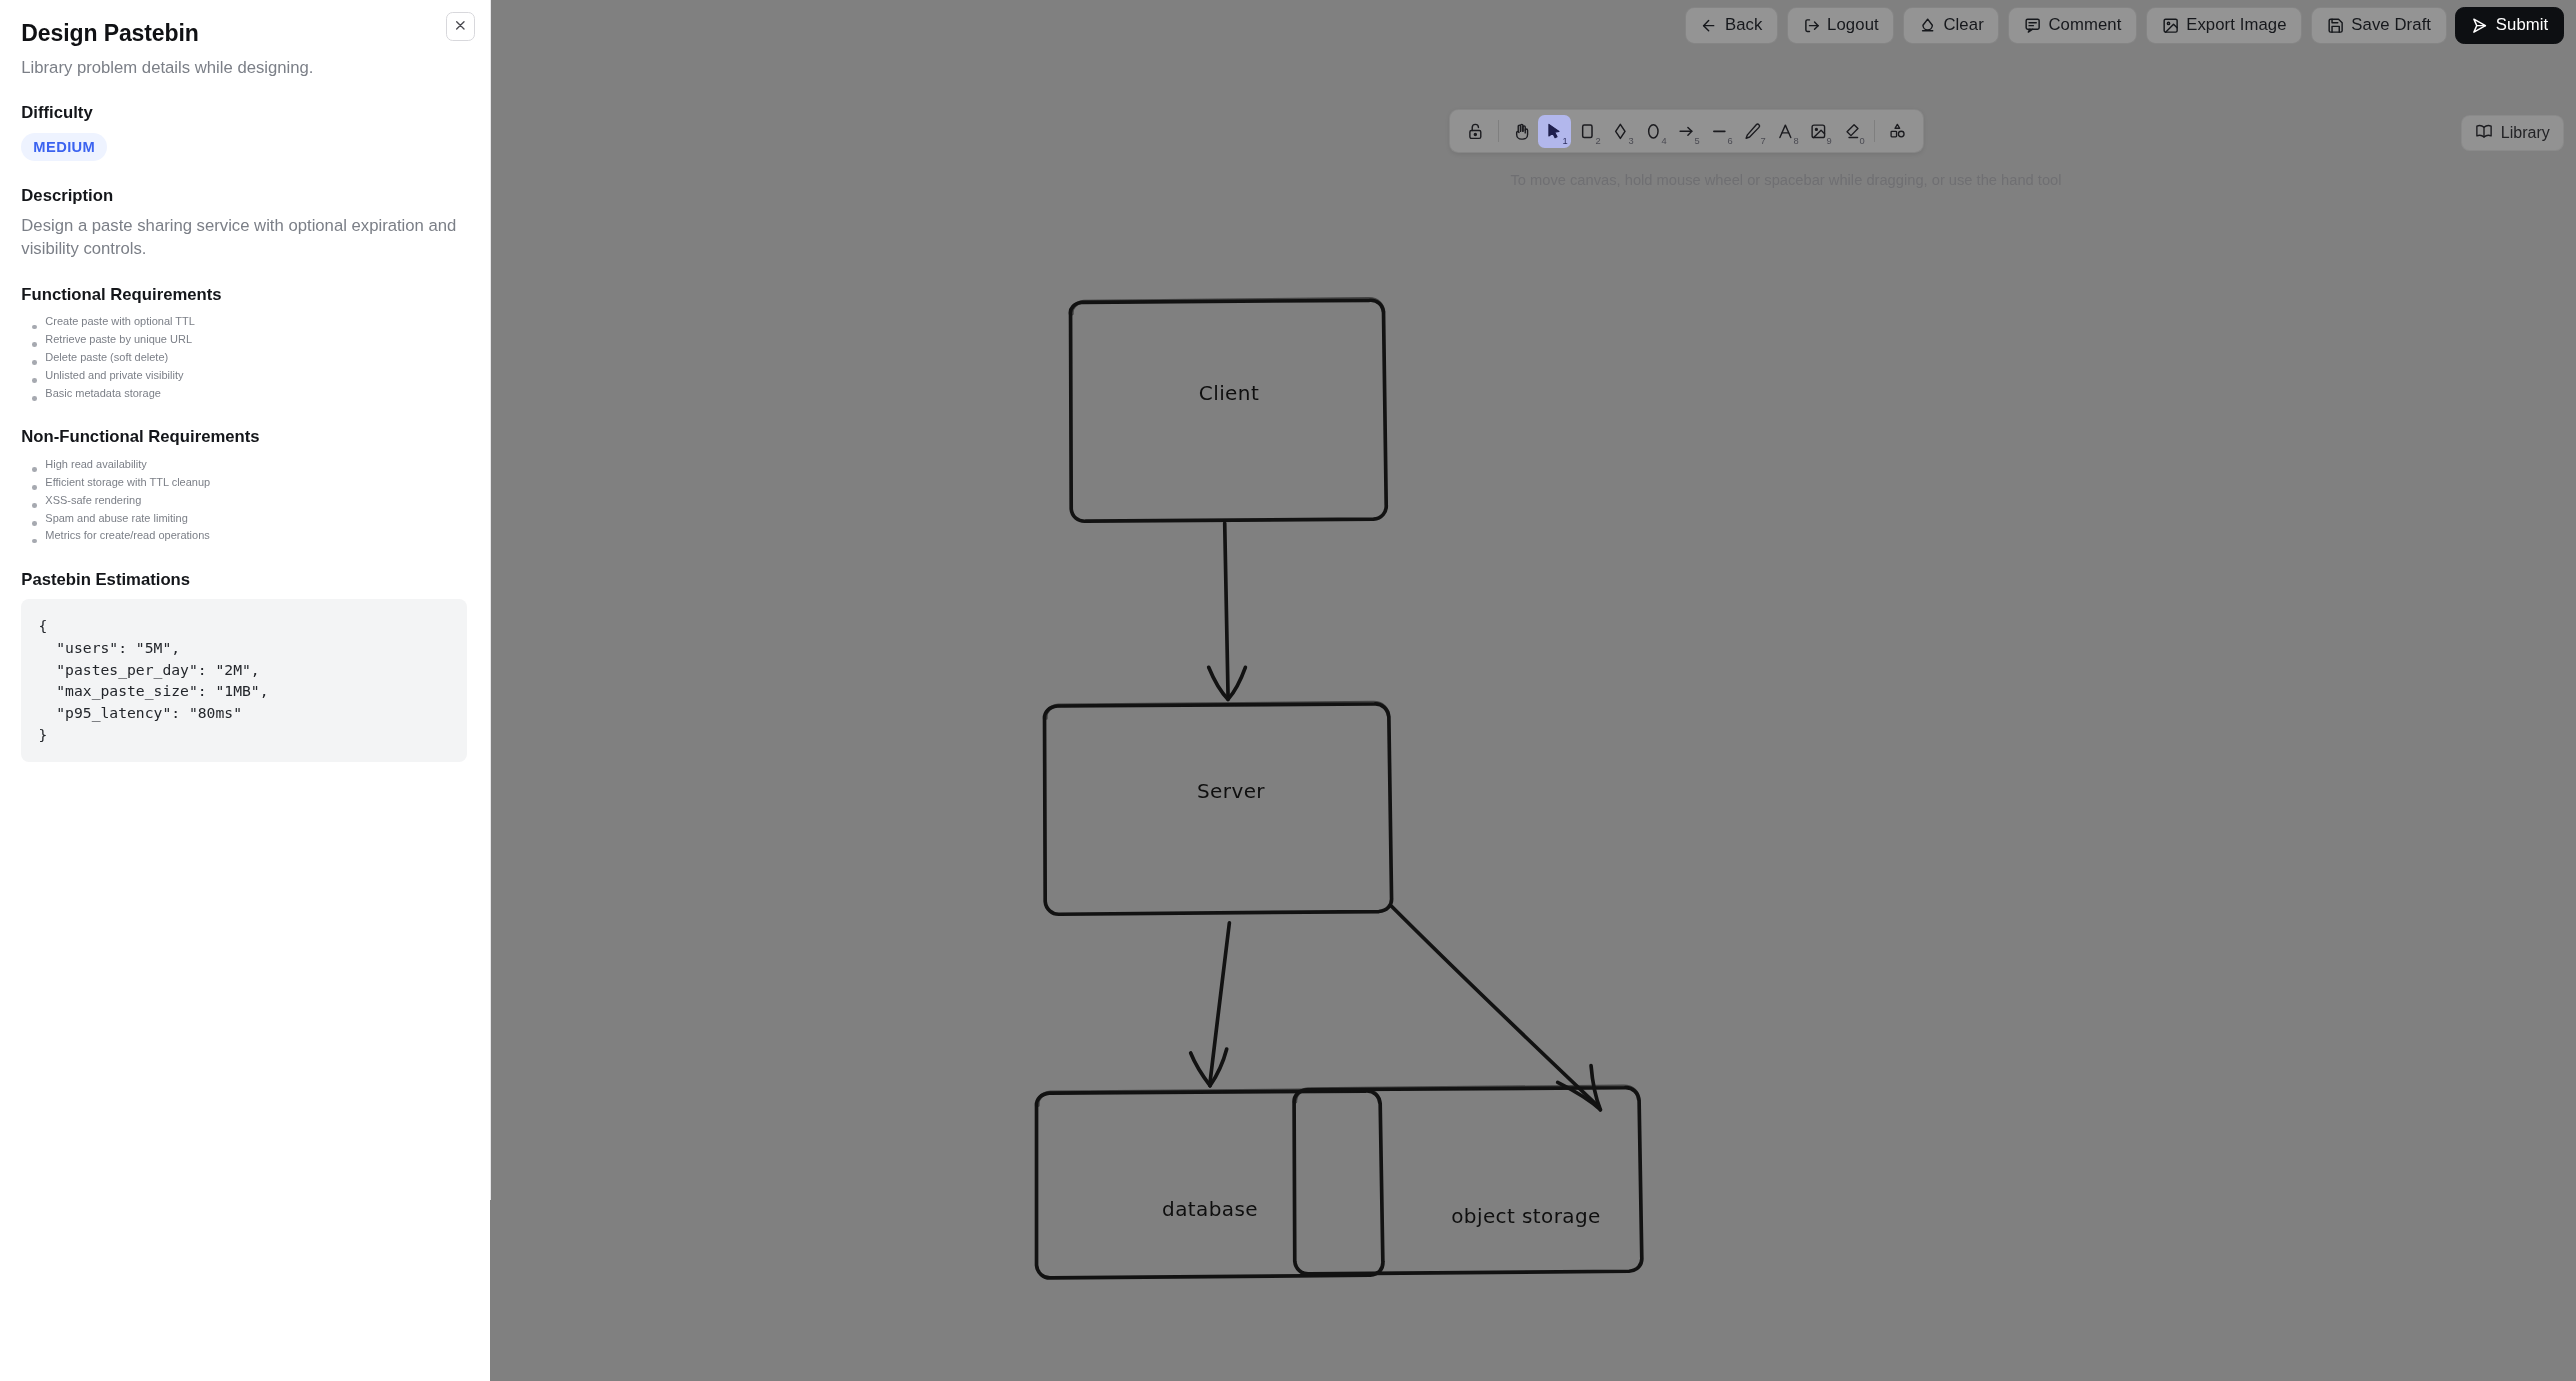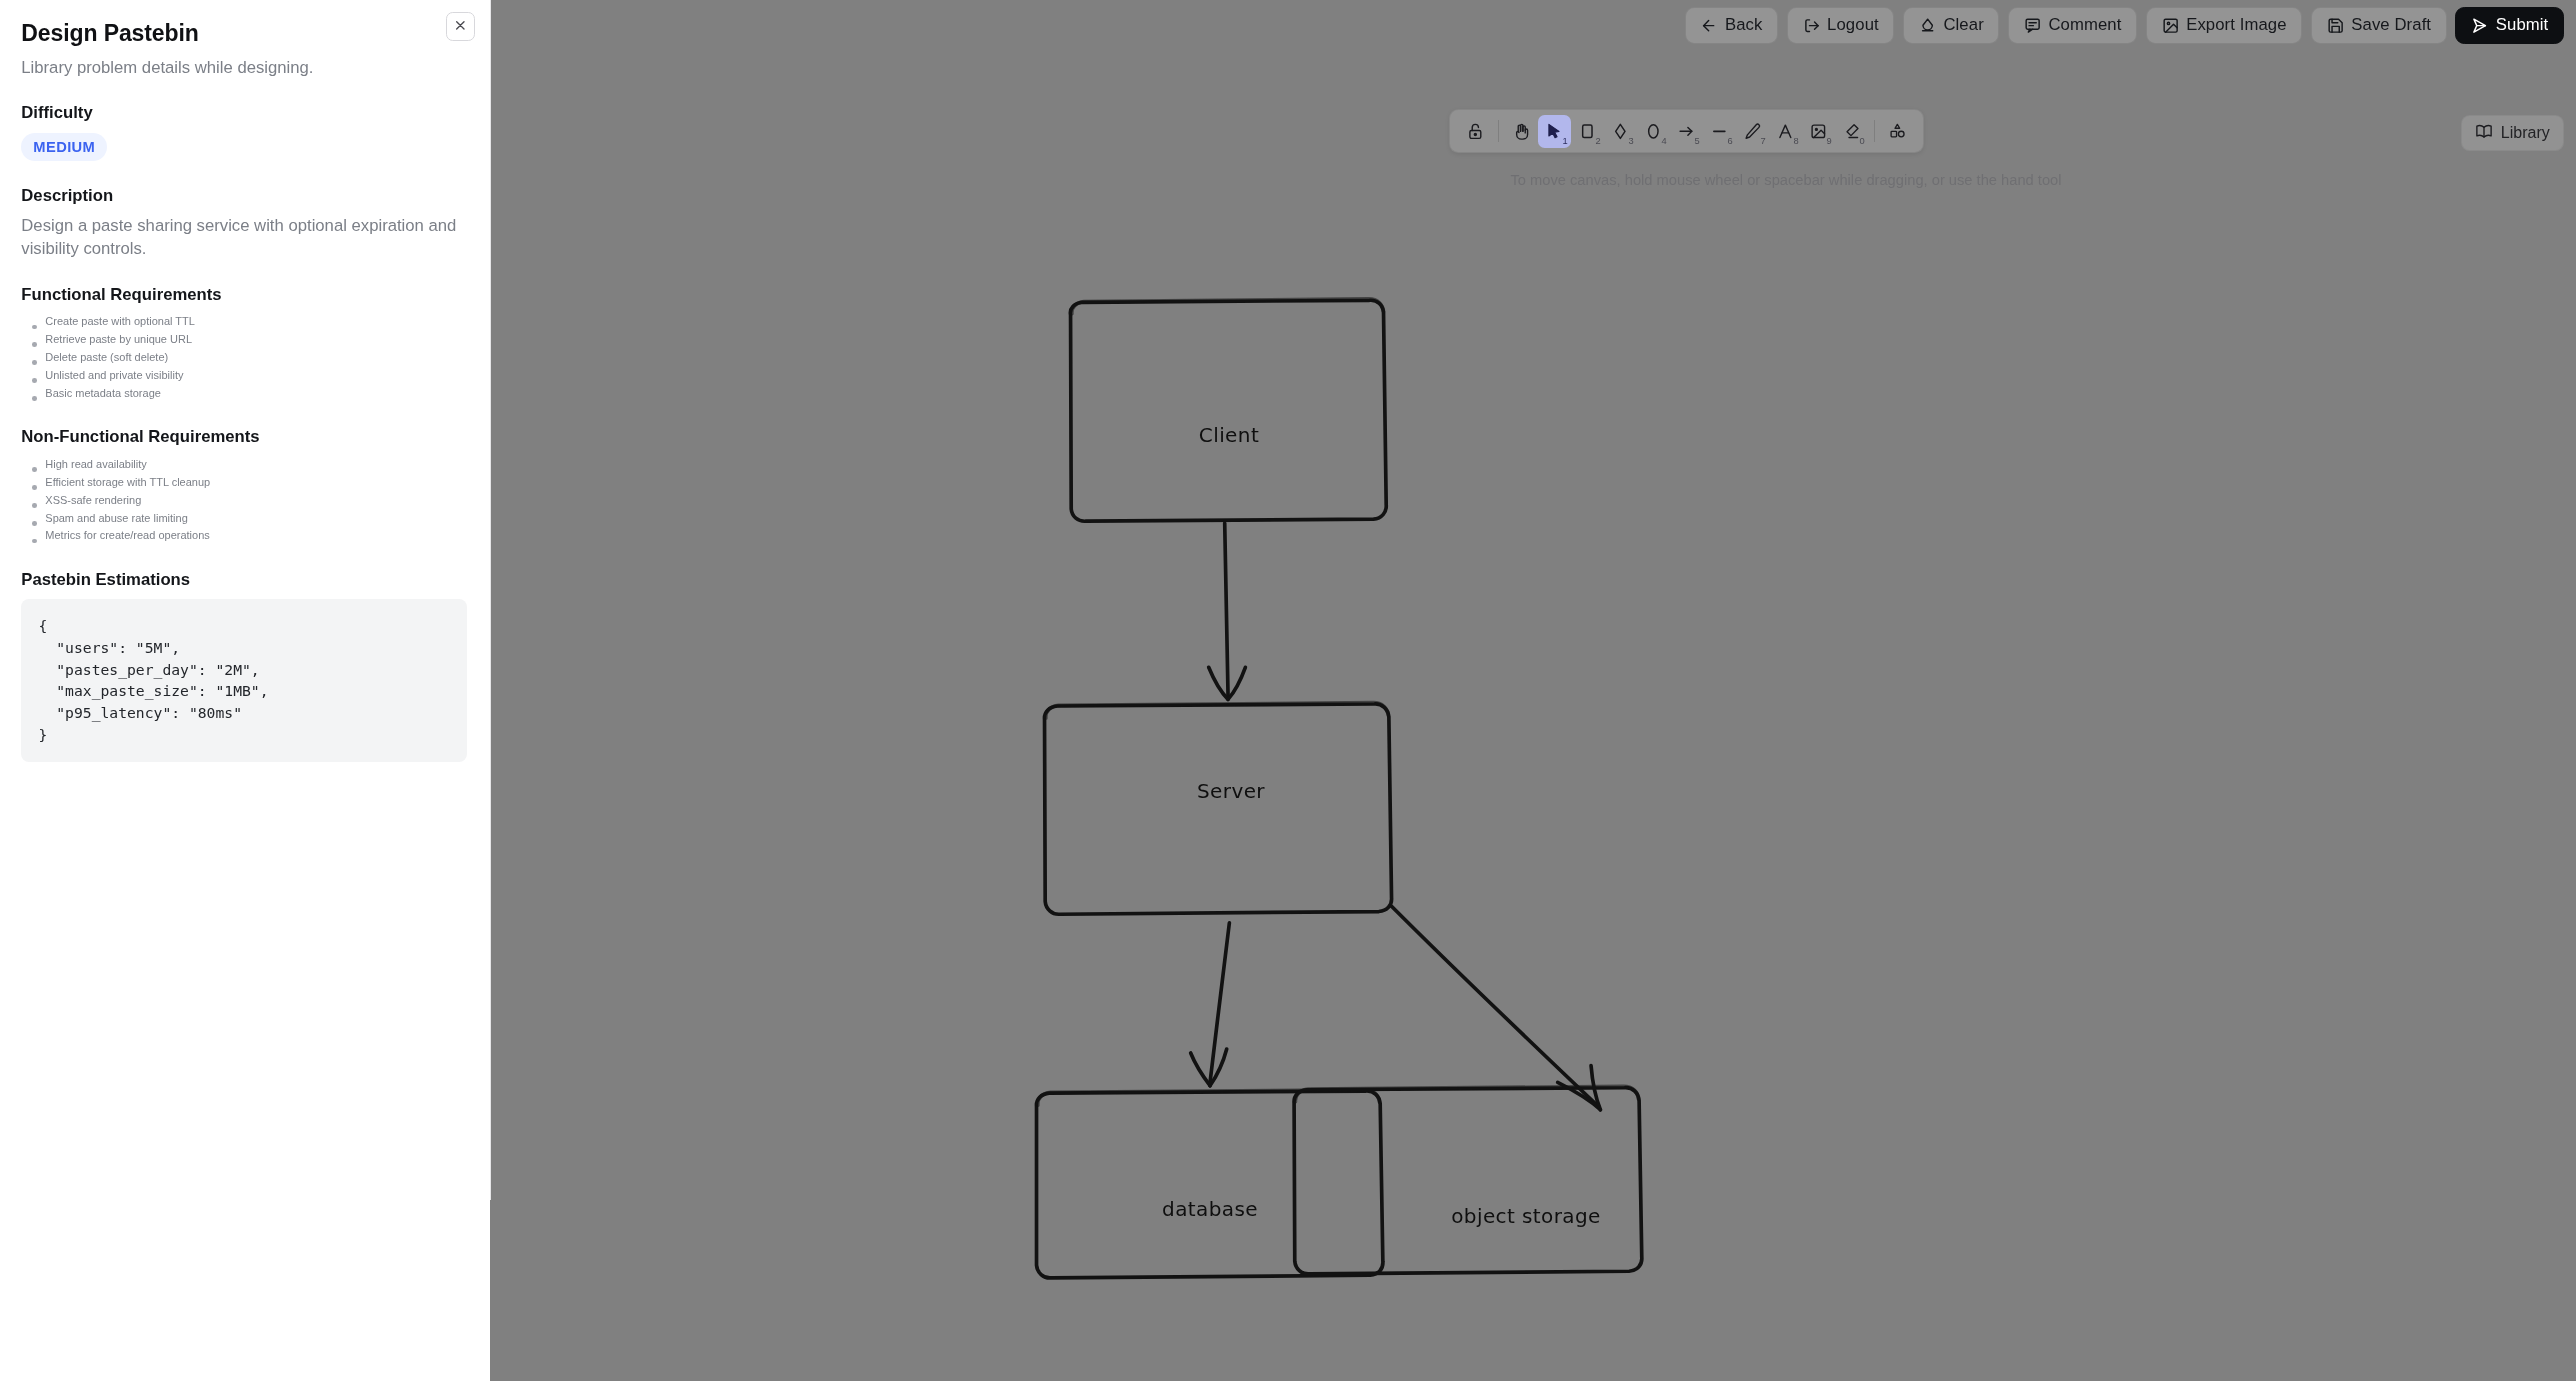--- a/index.html
+++ b/index.html
@@ -196,21 +196,21 @@
         </g>
 
         <g>
           <path d="M1351,1358 C1440,1447 1563,1565 1662,1659"></path>
           <path d="M1600,1622 C1624,1634 1650,1650 1664,1663"></path>
           <path d="M1650,1597 C1652,1622 1658,1648 1664,1663"></path>
         </g>
       </g>
     </svg>
 
-    <div class="node-label" style="left:739px; top:435px;">Client</div>
+    <div class="node-label" style="left:739px; top:393px;">Client</div>
     <div class="node-label" style="left:741px; top:791px;">Server</div>
     <div class="node-label" style="left:720px; top:1209px;">database</div>
     <div class="node-label" style="left:1036px; top:1204px;margin-top:12px;">object storage</div>
 
     <div id="action-bar">
 
       <button class="action-btn">
         <span class="ico">
           <svg viewBox="0 0 24 24" fill="none" stroke="currentColor" stroke-width="2" stroke-linecap="round" stroke-linejoin="round">
             <path d="M19 12H5"></path>

